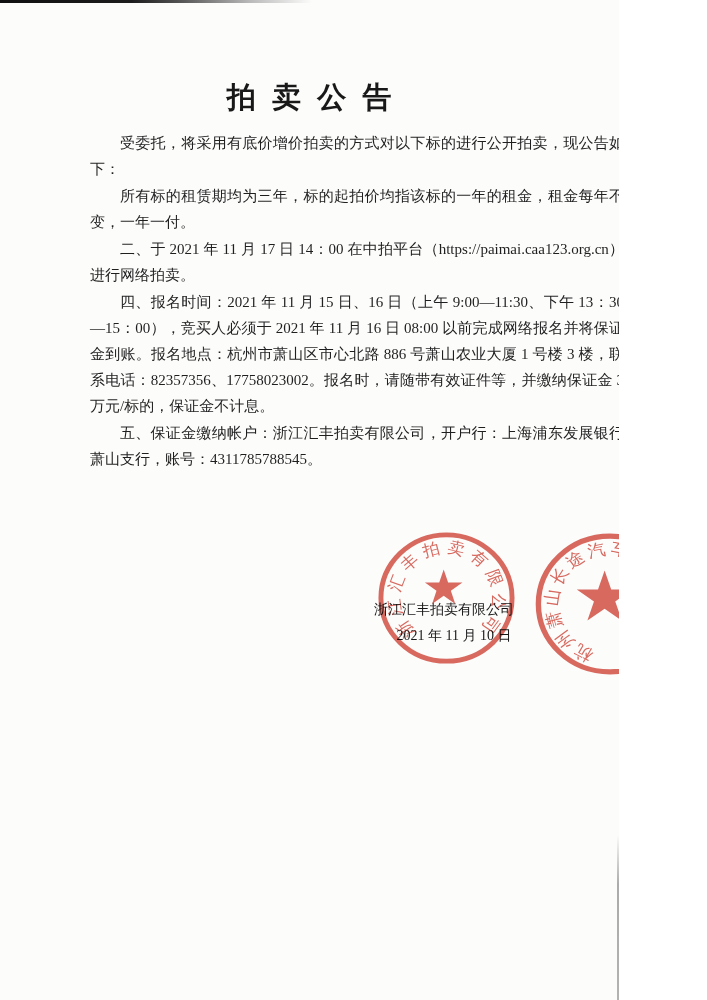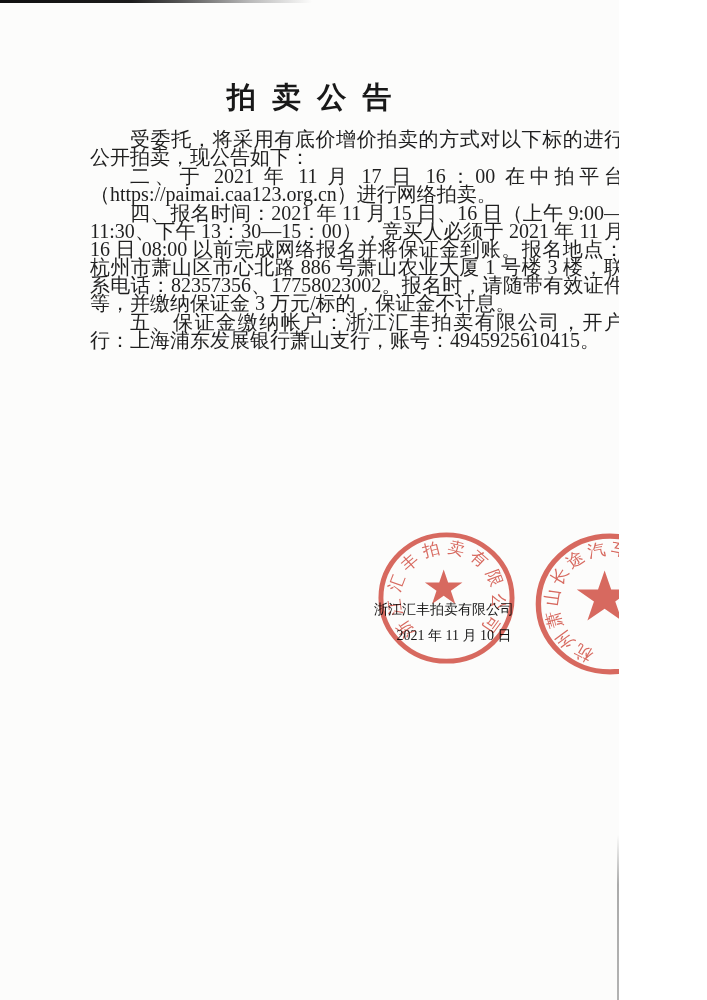--- a/index.html
+++ b/index.html
@@ -21,21 +21,21 @@
     background:linear-gradient(to bottom,rgba(120,120,120,0),rgba(105,105,105,.55) 30%,rgba(105,105,105,.5));
   }
   .doc-title{
     position:absolute;top:78px;left:0;width:100%;
     margin:0;text-align:center;
     font-size:29px;font-weight:bold;color:#181818;
     word-spacing:7px;letter-spacing:1px;
   }
   .doc-body{
     position:absolute;top:130px;left:90px;width:534px;
-    font-size:20px;line-height:18px;
+    font-size:15px;line-height:26px;
     text-align:justify;
   }
   .doc-body p{margin:0 0 1px 0;text-indent:2em;}
   .signature{
     position:absolute;top:597px;left:364px;width:160px;
     text-align:center;font-size:14px;line-height:26px;color:#161616;
   }
   .signature .sig-date{transform:translateX(10px);}
   .stamp{
     position:absolute;
@@ -50,23 +50,24 @@
 
 <div class="page">
 
   <div class="artifact-top"></div>
   <div class="artifact-right"></div>
 
   <h1 class="doc-title">拍 卖 公 告</h1>
 
   <div class="doc-body">
     <p>受委托，将采用有底价增价拍卖的方式对以下标的进行公开拍卖，现公告如下：</p>
-    <p>二、于 2021 年 11 月 17 日 16：00 在中拍平台（https://paimai.caa123.org.cn）进行网络拍卖。</p>
+    <p>所有标的租赁期均为三年，标的起拍价均指该标的一年的租金，租金每年不变，一年一付。</p>
+    <p>二、于 2021 年 11 月 17 日 14：00 在中拍平台（https://paimai.caa123.org.cn）进行网络拍卖。</p>
     <p>四、报名时间：2021 年 11 月 15 日、16 日（上午 9:00—11:30、下午 13：30—15：00），竞买人必须于 2021 年 11 月 16 日 08:00 以前完成网络报名并将保证金到账。报名地点：杭州市萧山区市心北路 886 号萧山农业大厦 1 号楼 3 楼，联系电话：82357356、17758023002。报名时，请随带有效证件等，并缴纳保证金 3 万元/标的，保证金不计息。</p>
-    <p>五、保证金缴纳帐户：浙江汇丰拍卖有限公司，开户行：上海浦东发展银行萧山支行，账号：4945925610415。</p>
+    <p>五、保证金缴纳帐户：浙江汇丰拍卖有限公司，开户行：上海浦东发展银行萧山支行，账号：4311785788545。</p>
   </div>
 
   <div class="signature">
     <div class="sig-company">浙江汇丰拍卖有限公司</div>
     <div class="sig-date">2021 年 11 月 10 日</div>
   </div>
 
   <svg class="stamp stamp-left" viewBox="0 0 200 200" preserveAspectRatio="none" xmlns="http://www.w3.org/2000/svg">
     <circle cx="100" cy="100" r="93" fill="none" stroke-width="7" stroke="#d5554a"></circle>
     <path id="arcL" d="M 53.3 146.7 A 66 66 0 1 1 146.7 146.7" fill="none"></path>

